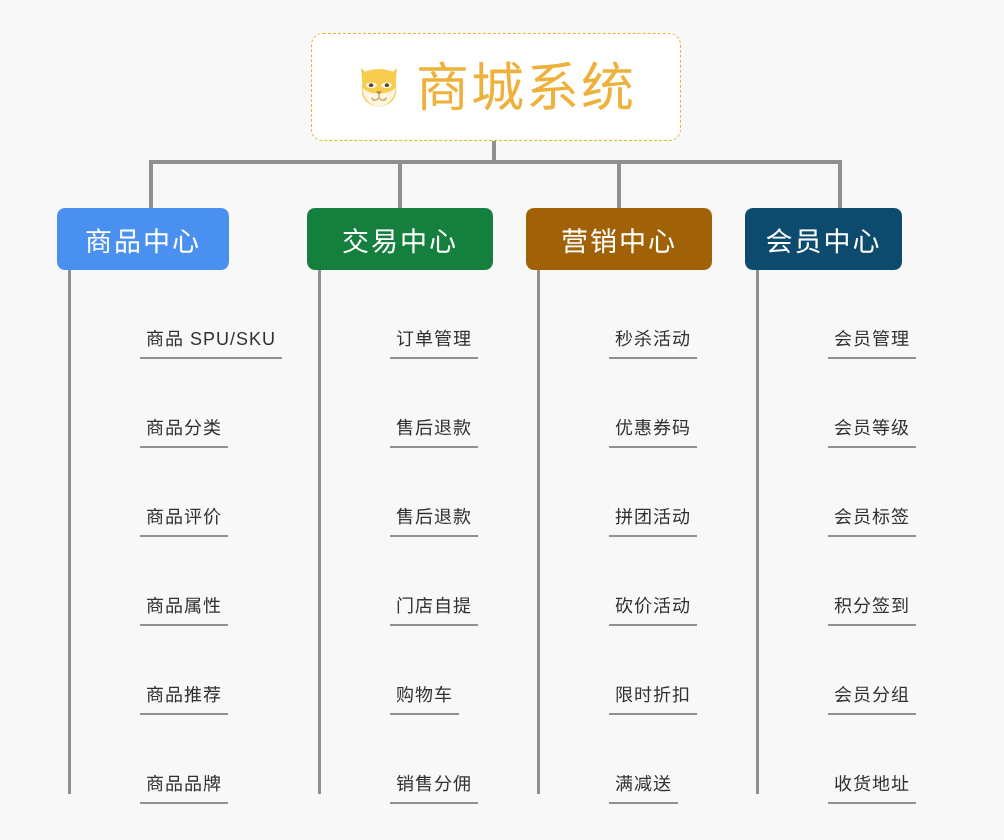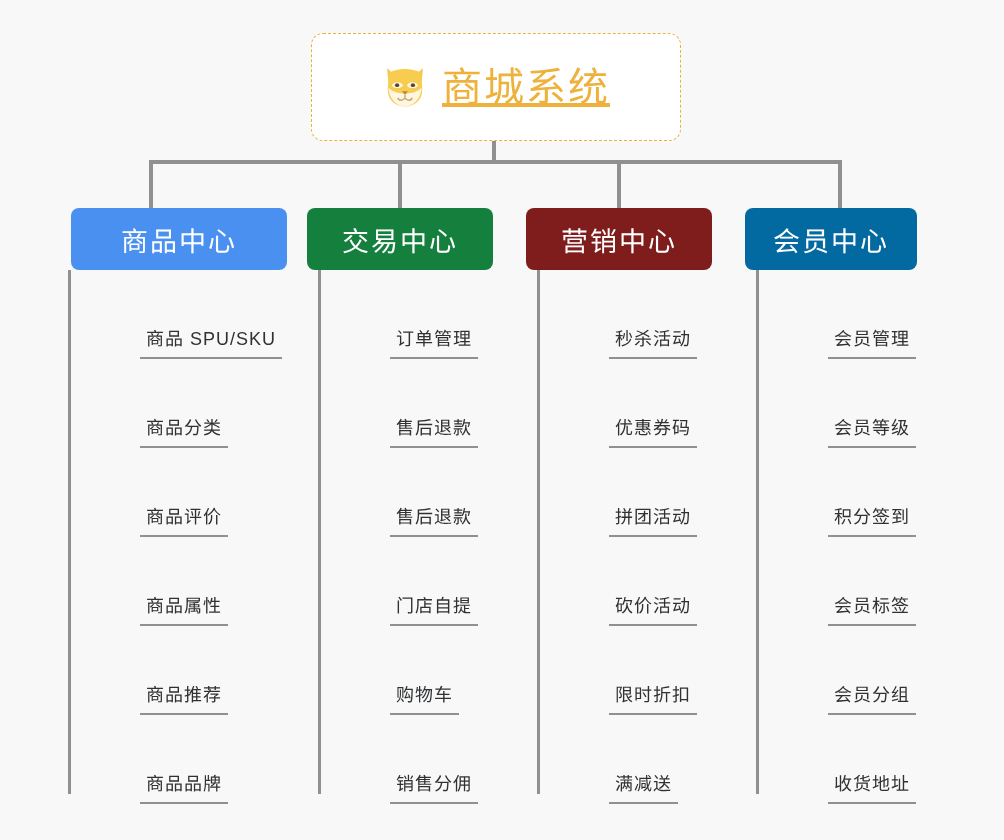--- a/index.html
+++ b/index.html
@@ -38,27 +38,26 @@
     justify-content: center;
     gap: 14px;
   }
   .root-icon {
     width: 46px;
     height: 46px;
     flex: 0 0 auto;
     display: block;
   }
   .root-title {
-    font-size: 40px;
+    font-size: 53px;
     line-height: 1;
     color: #eeb23c;
     letter-spacing: 2px;
     white-space: nowrap;
     font-weight: 400;
-    text-decoration: underline;
   }
 
   
   .conn {
     position: absolute;
     background: #909090;
   }
   .conn-stem {
     left: 492px;
     top: 141px;
@@ -153,21 +152,21 @@
 
   <div class="conn conn-stem"></div>
   <div class="conn conn-bar"></div>
   <div class="conn conn-drop" style="left:149px;"></div>
   <div class="conn conn-drop" style="left:398px;"></div>
   <div class="conn conn-drop" style="left:617px;"></div>
   <div class="conn conn-drop" style="left:838px;"></div>
 
   <div id="branches-host">
       <div class="branch" style="left: 57px; width: 188px;">
-        <div class="branch-header" style="background: rgb(74, 144, 240); width: 216px; margin-left: 14px;">
+        <div class="branch-header" style="background: rgb(74, 144, 240); width: 172px;">
           <span>商品中心</span>
         </div>
         <div class="leaf-list">
           <div class="leaf-spine" style="height: 524px;"></div>
           <div class="leaf">
             <span class="leaf-text">商品 SPU/SKU</span>
           </div>
           <div class="leaf">
             <span class="leaf-text">商品分类</span>
           </div>
@@ -205,21 +204,21 @@
           </div>
           <div class="leaf">
             <span class="leaf-text">购物车</span>
           </div>
           <div class="leaf">
             <span class="leaf-text">销售分佣</span>
           </div>
         </div>
       </div>
       <div class="branch" style="left: 526px; width: 186px;">
-        <div class="branch-header" style="background: #7f1d1d; width: 186px;">
+        <div class="branch-header" style="background: #a16207; width: 186px;">
           <span>营销中心</span>
         </div>
         <div class="leaf-list">
           <div class="leaf-spine" style="height: 524px;"></div>
           <div class="leaf">
             <span class="leaf-text">秒杀活动</span>
           </div>
           <div class="leaf">
             <span class="leaf-text">优惠券码</span>
           </div>
@@ -231,38 +230,38 @@
           </div>
           <div class="leaf">
             <span class="leaf-text">限时折扣</span>
           </div>
           <div class="leaf">
             <span class="leaf-text">满减送</span>
           </div>
         </div>
       </div>
       <div class="branch" style="left: 745px; width: 186px;">
-        <div class="branch-header" style="background: #0369a1; width: 172px;">
+        <div class="branch-header" style="background: #0c4a6e; width: 157px;">
           <span>会员中心</span>
         </div>
         <div class="leaf-list">
           <div class="leaf-spine" style="height: 524px;"></div>
           <div class="leaf">
             <span class="leaf-text">会员管理</span>
           </div>
           <div class="leaf">
             <span class="leaf-text">会员等级</span>
           </div>
           <div class="leaf">
+            <span class="leaf-text">会员标签</span>
+          </div>
+          <div class="leaf">
             <span class="leaf-text">积分签到</span>
           </div>
           <div class="leaf">
-            <span class="leaf-text">会员标签</span>
-          </div>
-          <div class="leaf">
             <span class="leaf-text">会员分组</span>
           </div>
           <div class="leaf">
             <span class="leaf-text">收货地址</span>
           </div>
         </div>
       </div>
     </div>
 
 </div>

